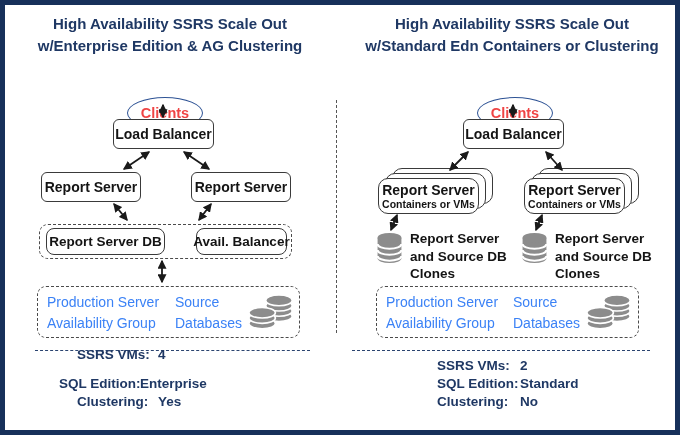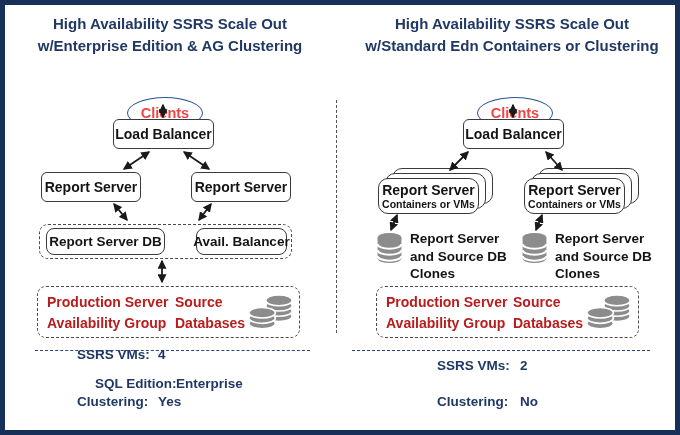--- a/index.html
+++ b/index.html
@@ -5,21 +5,21 @@
   html,body{margin:0;padding:0;background:#fff;font-family:"Liberation Sans",sans-serif;}
   .stage{position:relative;width:680px;height:435px;background:#fff;overflow:hidden;}
   .frame{position:absolute;inset:0;border:5px solid #17305a;pointer-events:none;z-index:40;}
   .title{position:absolute;text-align:center;color:#1f3864;font-size:15px;font-weight:600;line-height:22px;white-space:nowrap;}
   .node{position:absolute;display:flex;align-items:center;justify-content:center;background:#fff;
         border:1.6px solid #3a3a3a;border-radius:6px;font-weight:600;font-size:14px;color:#141414;
         white-space:nowrap;z-index:5;}
   .ellipse{border-radius:50%;border:1.7px solid #2e5395;color:#ef4444;font-size:14.5px;margin-top:23px;}
   .dashedbox{position:absolute;border:1.6px dashed #4a4a4a;border-radius:9px;background:#fff;z-index:2;}
   .smallnode{font-size:13.5px;border-radius:8px;z-index:6;}
-  .blocktext{position:absolute;font-size:14px;font-weight:700;color:#b91c1c;line-height:21px;z-index:6;white-space:nowrap;}
+  .blocktext{position:absolute;font-size:14px;font-weight:400;color:#3b82f6;line-height:21px;z-index:6;white-space:nowrap;}
   .clonetext{position:absolute;font-size:13.5px;font-weight:600;color:#141414;line-height:17.5px;z-index:6;white-space:nowrap;}
   .hline{position:absolute;border-top:1.8px dashed #2b4470;z-index:3;}
   .vline{position:absolute;border-left:1.6px dashed #555;z-index:3;}
   .statrow{position:absolute;font-size:13.5px;font-weight:600;color:#1f3864;white-space:nowrap;z-index:6;}
   .statlabel{display:inline-block;}
   .wL{width:81px;} .wR{width:83px;}
   .stackgroup{position:absolute;z-index:5;}
   .card{position:absolute;width:99px;height:34px;background:#fff;border:1.6px solid #3a3a3a;border-radius:10px;}
   .cardfront{display:flex;flex-direction:column;align-items:center;justify-content:center;}
   .cardtitle{font-size:14px;font-weight:600;line-height:16px;color:#141414;white-space:nowrap;}
@@ -81,21 +81,21 @@
           <ellipse cx="16" cy="31" rx="15" ry="6"></ellipse>
         <ellipse cx="16" cy="25" rx="15" ry="6"></ellipse>
       </g>
     </svg>
   </div>
 
   <div class="hline" style="left:35px;top:350px;width:275px;"></div>
   <div class="statrow" style="left:77px;top:347px;">
     <span class="statlabel wL">SSRS VMs:</span><span>4</span>
   </div>
-  <div class="statrow" style="left:95px;top:376px;">
+  <div class="statrow" style="left:59px;top:376px;">
     <span class="statlabel wL">SQL Edition:</span><span>Enterprise</span>
   </div>
   <div class="statrow" style="left:77px;top:394px;">
     <span class="statlabel wL">Clustering:</span><span>Yes</span>
   </div>
 
   <div class="vline" style="left:336px;top:100px;height:233px;"></div>
 
   <div class="title" style="left:346px;top:13px;width:332px;">
     <div>High Availability SSRS Scale Out</div>
@@ -180,20 +180,23 @@
         <ellipse cx="16" cy="37" rx="15" ry="6"></ellipse>
           <ellipse cx="16" cy="31" rx="15" ry="6"></ellipse>
         <ellipse cx="16" cy="25" rx="15" ry="6"></ellipse>
       </g>
     </svg>
   </div>
 
   <div class="hline" style="left:352px;top:350px;width:298px;"></div>
   <div class="statrow" style="left:437px;top:358px;">
     <span class="statlabel wR">SSRS VMs:</span><span>2</span>
+  </div>
+  <div class="statrow" style="left:437px;top:376px;">
+    <span class="statlabel wR">SQL Edition:</span><span>Standard</span>
   </div>
   <div class="statrow" style="left:437px;top:394px;">
     <span class="statlabel wR">Clustering:</span><span>No</span>
   </div>
 
   <svg class="overlay">
     <defs>
       <marker id="ah" viewBox="0 0 10 10" refX="8.5" refY="5" markerWidth="5" markerHeight="5" orient="auto-start-reverse">
         <path d="M0,0 L10,5 L0,10 z" fill="#1a1a1a"></path>
       </marker>

